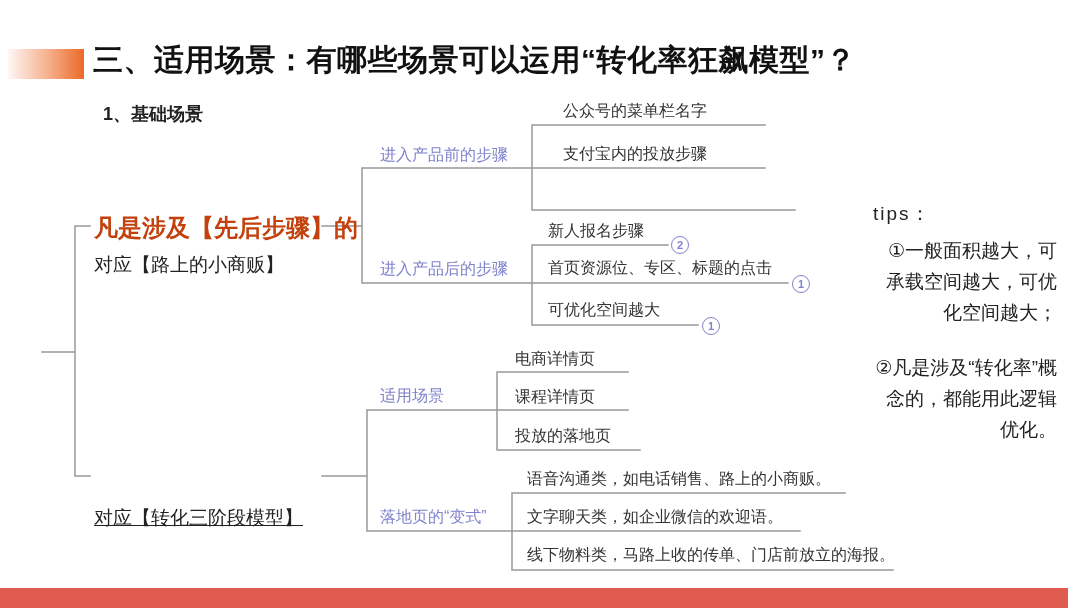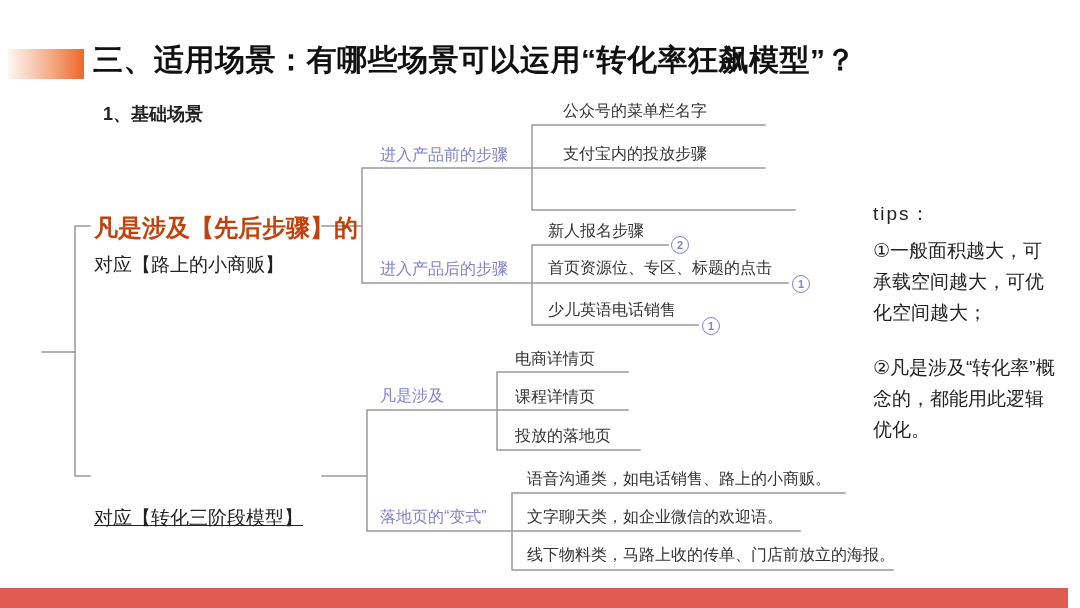--- a/index.html
+++ b/index.html
@@ -42,21 +42,21 @@
   .badge{
     position:absolute;width:18px;height:18px;box-sizing:border-box;
     border:1.5px solid var(--branch-purple);border-radius:50%;
     color:var(--branch-purple);font-size:11px;font-weight:700;
     display:flex;align-items:center;justify-content:center;background:#fff;line-height:1;
   }
   .tips{
     position:absolute;font-size:19px;color:#222;line-height:31px;word-break:break-all;
   }
   .tips-title{letter-spacing:2px;}
-  .tips p{margin:6px 0 24px 0;}
+  .tips p{margin:6px 0 24px 0;text-align:right;}
   .tips p:last-child{margin-bottom:0;}
   .bottom-bar{
     position:absolute;left:0;top:588px;width:1080px;height:20px;background:var(--bottom-bar);
   }
 </style>
 </head>
 <body>
 
 <div class="canvas">
 
@@ -75,26 +75,26 @@
 
   <div class="group-label" style="left:380px;top:147px;">进入产品前的步骤</div>
   <div class="leaf" style="left:563px;top:103px;">公众号的菜单栏名字</div>
   <div class="leaf" style="left:563px;top:146px;">支付宝内的投放步骤</div>
 
   <div class="group-label" style="left:380px;top:261px;">进入产品后的步骤</div>
   <div class="leaf" style="left:548px;top:223px;">新人报名步骤</div>
   <div class="badge" style="left:671px;top:236px;">2</div>
   <div class="leaf" style="left:548px;top:260px;">首页资源位、专区、标题的点击</div>
   <div class="badge" style="left:792px;top:275px;">1</div>
-  <div class="leaf" style="left:548px;top:302px;">少儿英语电话销售</div>
+  <div class="leaf" style="left:548px;top:302px;">可优化空间越大</div>
   <div class="badge" style="left:702px;top:317px;">1</div>
 
   <div class="node-sub" style="left:94px;top:508px;text-decoration:underline;">对应【转化三阶段模型】</div>
 
-  <div class="group-label" style="left:380px;top:388px;">凡是涉及</div>
+  <div class="group-label" style="left:380px;top:388px;">适用场景</div>
   <div class="leaf" style="left:515px;top:351px;">电商详情页</div>
   <div class="leaf" style="left:515px;top:389px;">课程详情页</div>
   <div class="leaf" style="left:515px;top:428px;">投放的落地页</div>
 
   <div class="group-label" style="left:380px;top:509px;">落地页的“变式”</div>
   <div class="leaf" style="left:527px;top:471px;">语音沟通类，如电话销售、路上的小商贩。</div>
   <div class="leaf" style="left:527px;top:509px;">文字聊天类，如企业微信的欢迎语。</div>
   <div class="leaf" style="left:527px;top:547px;">线下物料类，马路上收的传单、门店前放立的海报。</div>
 
   <div class="tips" style="left:873px;top:198px;width:184px;">

